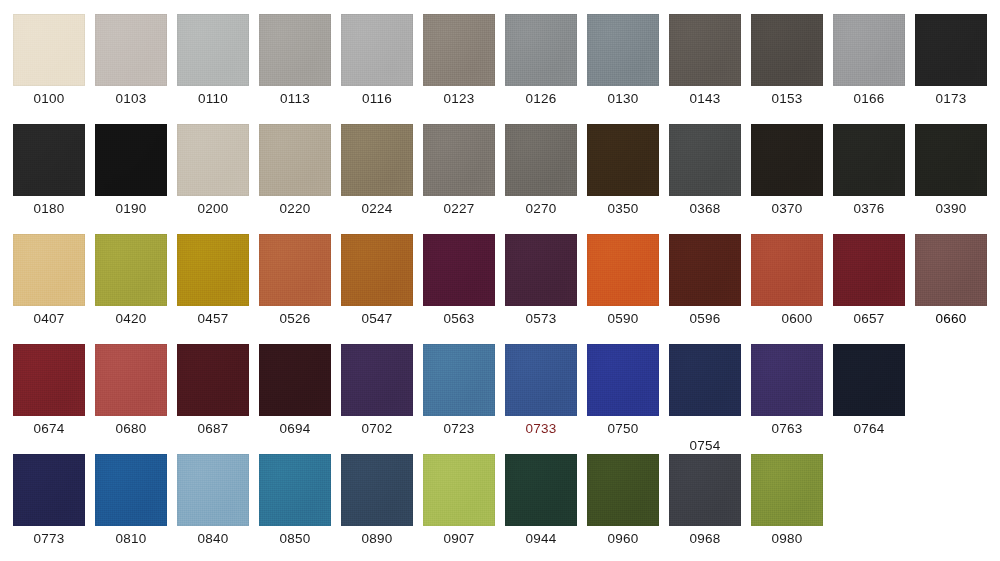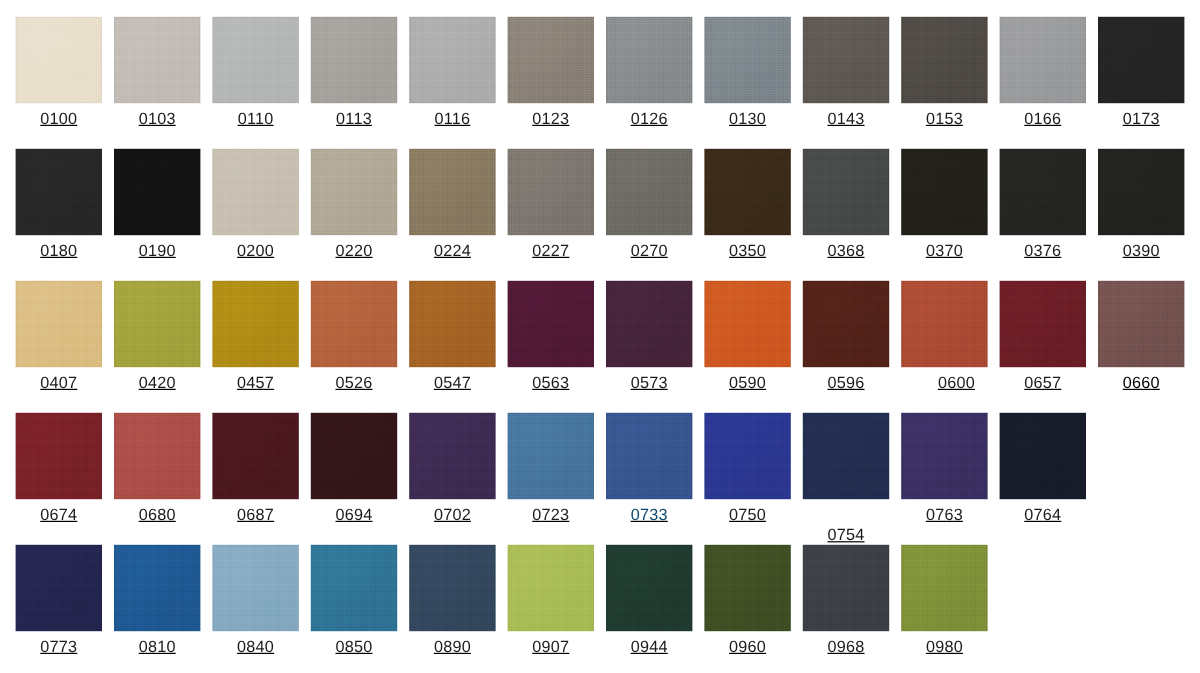--- a/index.html
+++ b/index.html
@@ -14,21 +14,20 @@
     overflow: hidden;
     font-family: "Liberation Sans", "DejaVu Sans", sans-serif;
     -webkit-font-smoothing: antialiased;
   }
   #swatch-grid {
     position: relative;
     width: 1000px;
     height: 561px;
     box-sizing: border-box;
     padding: 14px 4px 0 13px;
-    text-decoration: underline;
   }
   .swatch-row {
     display: flex;
     flex-direction: row;
     height: 110px;
   }
   .swatch-cell {
     width: 72px;
     margin-right: 10px;
     display: flex;
@@ -254,21 +253,21 @@
       <div class="swatch-cell">
         <div class="swatch-chip" style="background-color: rgb(61, 43, 83);"></div>
         <div class="swatch-label" style="color: rgb(27, 27, 27);">0702</div>
       </div>
       <div class="swatch-cell">
         <div class="swatch-chip" style="background-color: rgb(70, 117, 157);"></div>
         <div class="swatch-label" style="color: rgb(27, 27, 27);">0723</div>
       </div>
       <div class="swatch-cell">
         <div class="swatch-chip" style="background-color: rgb(55, 85, 143);"></div>
-        <div class="swatch-label" style="color: #0c4a6e;">0733</div>
+        <div class="swatch-label" style="color: #7f1d1d;">0733</div>
       </div>
       <div class="swatch-cell">
         <div class="swatch-chip" style="background-color: rgb(43, 55, 145);"></div>
         <div class="swatch-label" style="color: rgb(27, 27, 27);">0750</div>
       </div>
       <div class="swatch-cell">
         <div class="swatch-chip" style="background-color: rgb(35, 45, 81);"></div>
         <div class="swatch-label" style="color: rgb(27, 27, 27); margin-top: 21px;">0754</div>
       </div>
       <div class="swatch-cell">

